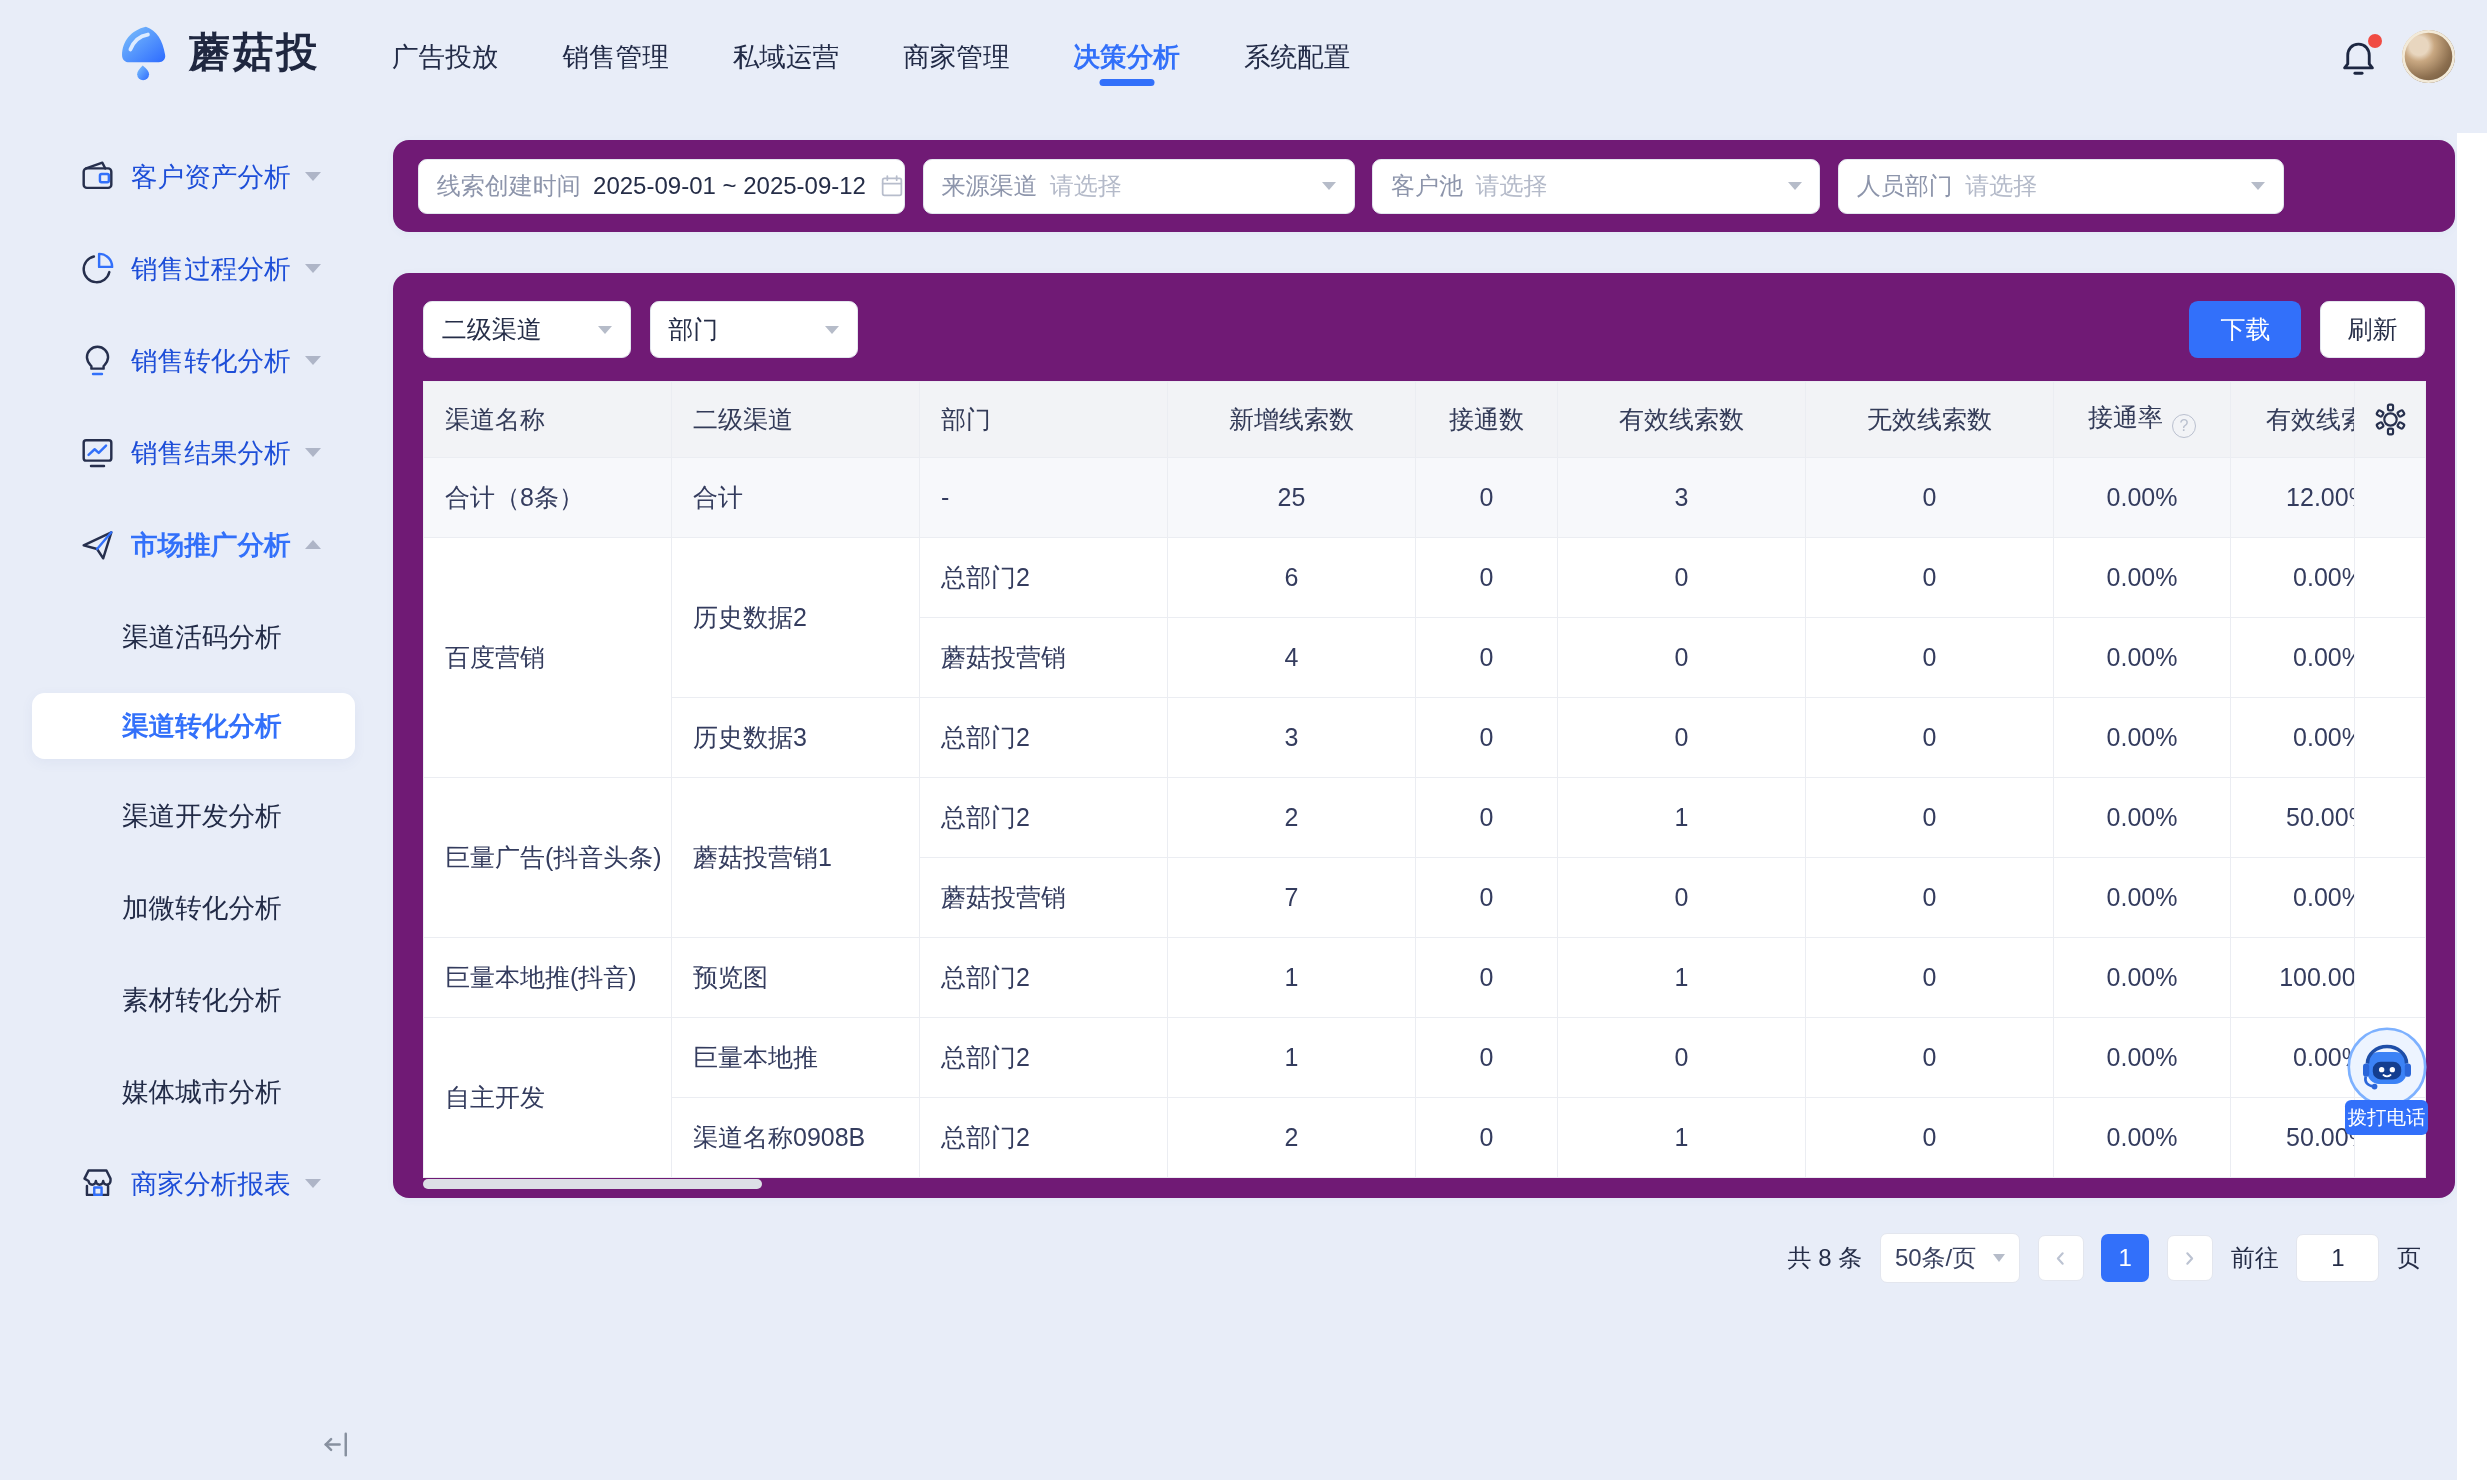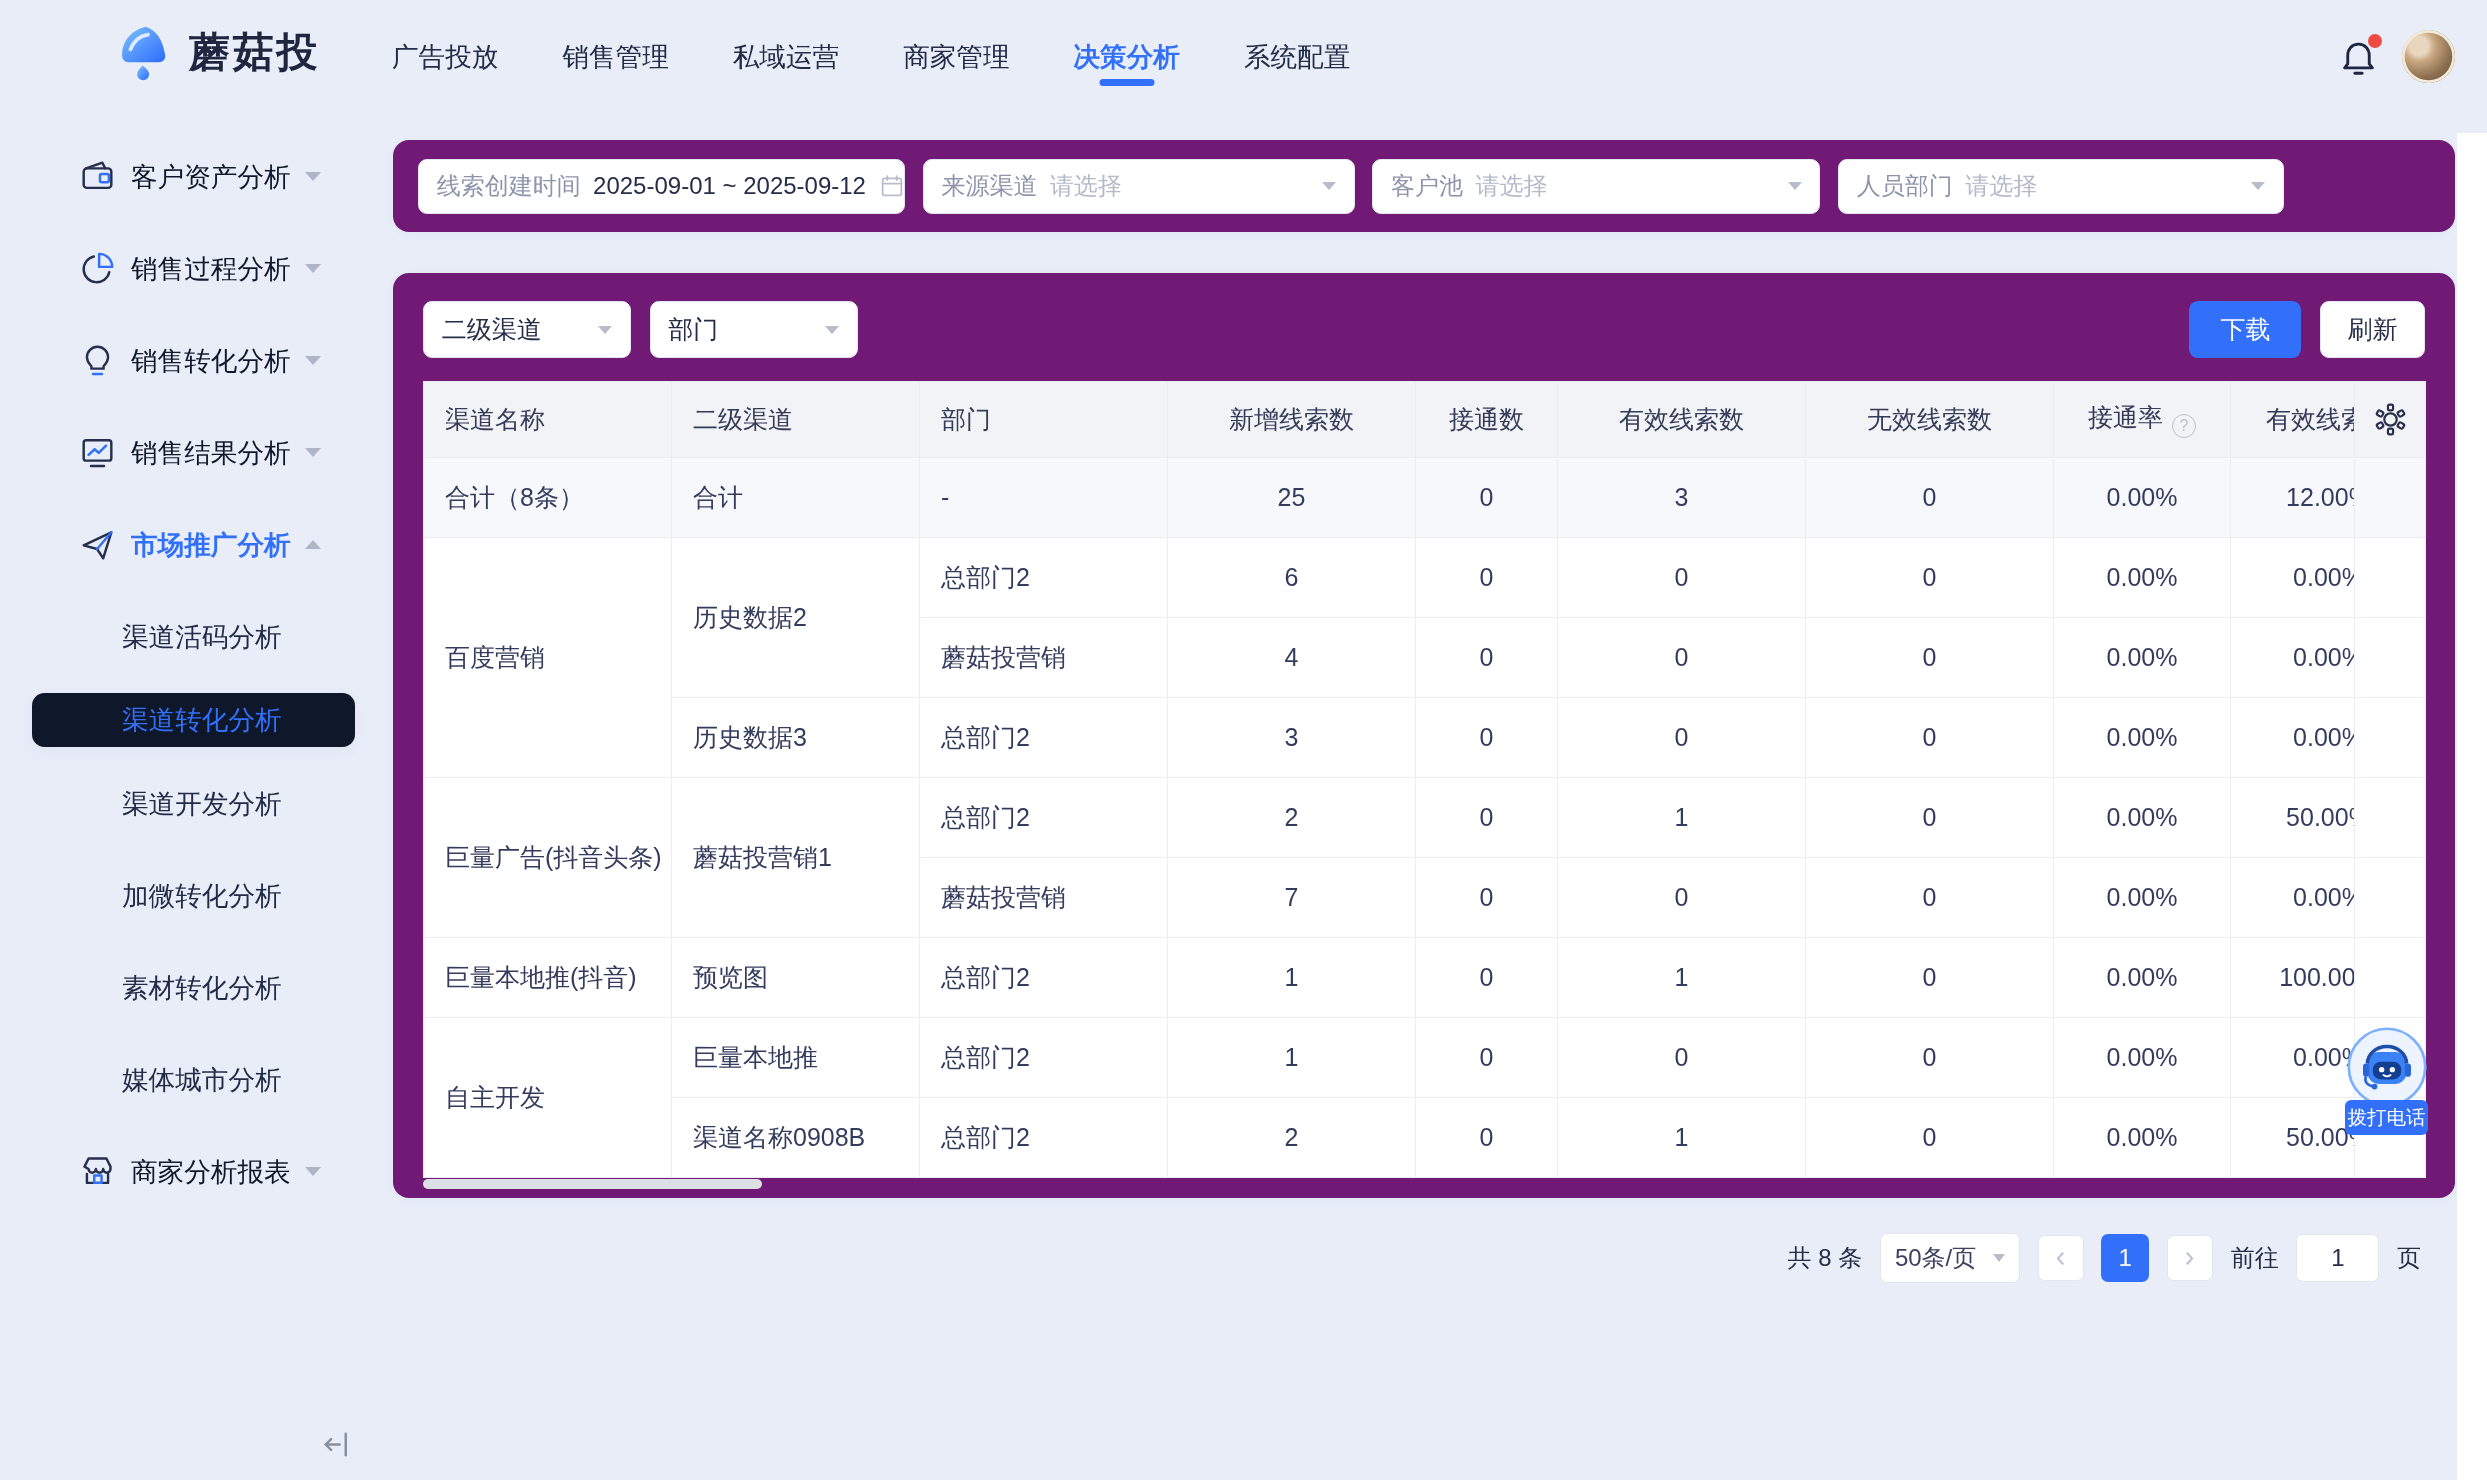--- a/index.html
+++ b/index.html
@@ -23,26 +23,26 @@
   .search-pill input::placeholder { color:#adb4c6; }
   .bell-wrap { position:absolute; left:2337px; top:37px; width:43px; height:43px; }
   .bell-dot { position:absolute; right:-1.8px; top:-3.5px; width:14px; height:14px; border-radius:50%; background:#f04b43; }
   .avatar { position:absolute; left:2402px; top:30px; width:53px; height:53px; border-radius:50%;
     background: radial-gradient(circle at 32% 30%, #e8d6bf 0 18%, #c9a882 30%, #8c6f4f 62%, #5f4a33 100%);
     box-shadow: inset 0 0 0 2.7px #f2ead9; }
   
   .sidebar { position:absolute; left:0; top:113px; width:390px; bottom:0; padding-top:17.7px; }
   .side-item { height:92px; display:flex; align-items:center; padding-left:78px; cursor:pointer; }
   .side-icon { width:39px; height:39px; display:flex; margin-right:14px; flex:none; }
-  .side-label { font-size:26.6px; color:#0f172a; }
+  .side-label { font-size:26.6px; color:#1d4ed8; }
   .side-item.active .side-label { color:#3270fa; font-weight:700; }
   .chev { width:0; height:0; border-left:8px solid transparent; border-right:8px solid transparent; border-top:9.7px solid #aeb5c7; margin-left:auto; margin-right:69px; }
   .chev.up { border-top:none; border-bottom:9.7px solid #aeb5c7; }
   .side-child { height:92px; display:flex; align-items:center; margin:0 35px 0 32px; padding-left:90px; border-radius:12.4px; font-size:26.6px; color:#222b47; cursor:pointer; }
-  .side-child.active { background:#0f172a; color:#3270fa; font-weight:400; height:54px; margin-top:10.6px; margin-bottom:10.6px; box-shadow:0 3.5px 12.4px rgba(60,90,160,.06); }
+  .side-child.active { background:#ffffff; color:#3270fa; font-weight:700; height:66px; margin-top:10.6px; margin-bottom:10.6px; box-shadow:0 3.5px 12.4px rgba(60,90,160,.06); }
   .collapse-btn { position:absolute; right:35px; bottom:17.7px; width:37px; height:37px; cursor:pointer; }
   
   .card { position:absolute; background:#701a75; border-radius:16px; box-shadow:0 1.8px 8.9px rgba(60,90,160,.04); }
   .filter-card { left:393px; top:140px; width:2062px; height:92px; display:flex; align-items:center; padding:0 25px; gap:17.7px; }
   .filter-box { height:55px; border:1.8px solid #e3e6ee; border-radius:8.9px; background:#fff; display:flex; align-items:center; padding:0 17.7px; gap:12.4px; font-size:24px; cursor:pointer; }
   .f-label { color:#8d95ab; white-space:nowrap; }
   .f-value { color:#252d47; white-space:nowrap; }
   .f-placeholder { color:#b4bac9; white-space:nowrap; }
   .f-right { margin-left:auto; display:flex; align-items:center; }
   .caret { width:0; height:0; border-left:7px solid transparent; border-right:7px solid transparent; border-top:8.9px solid #b6bcc9; }

